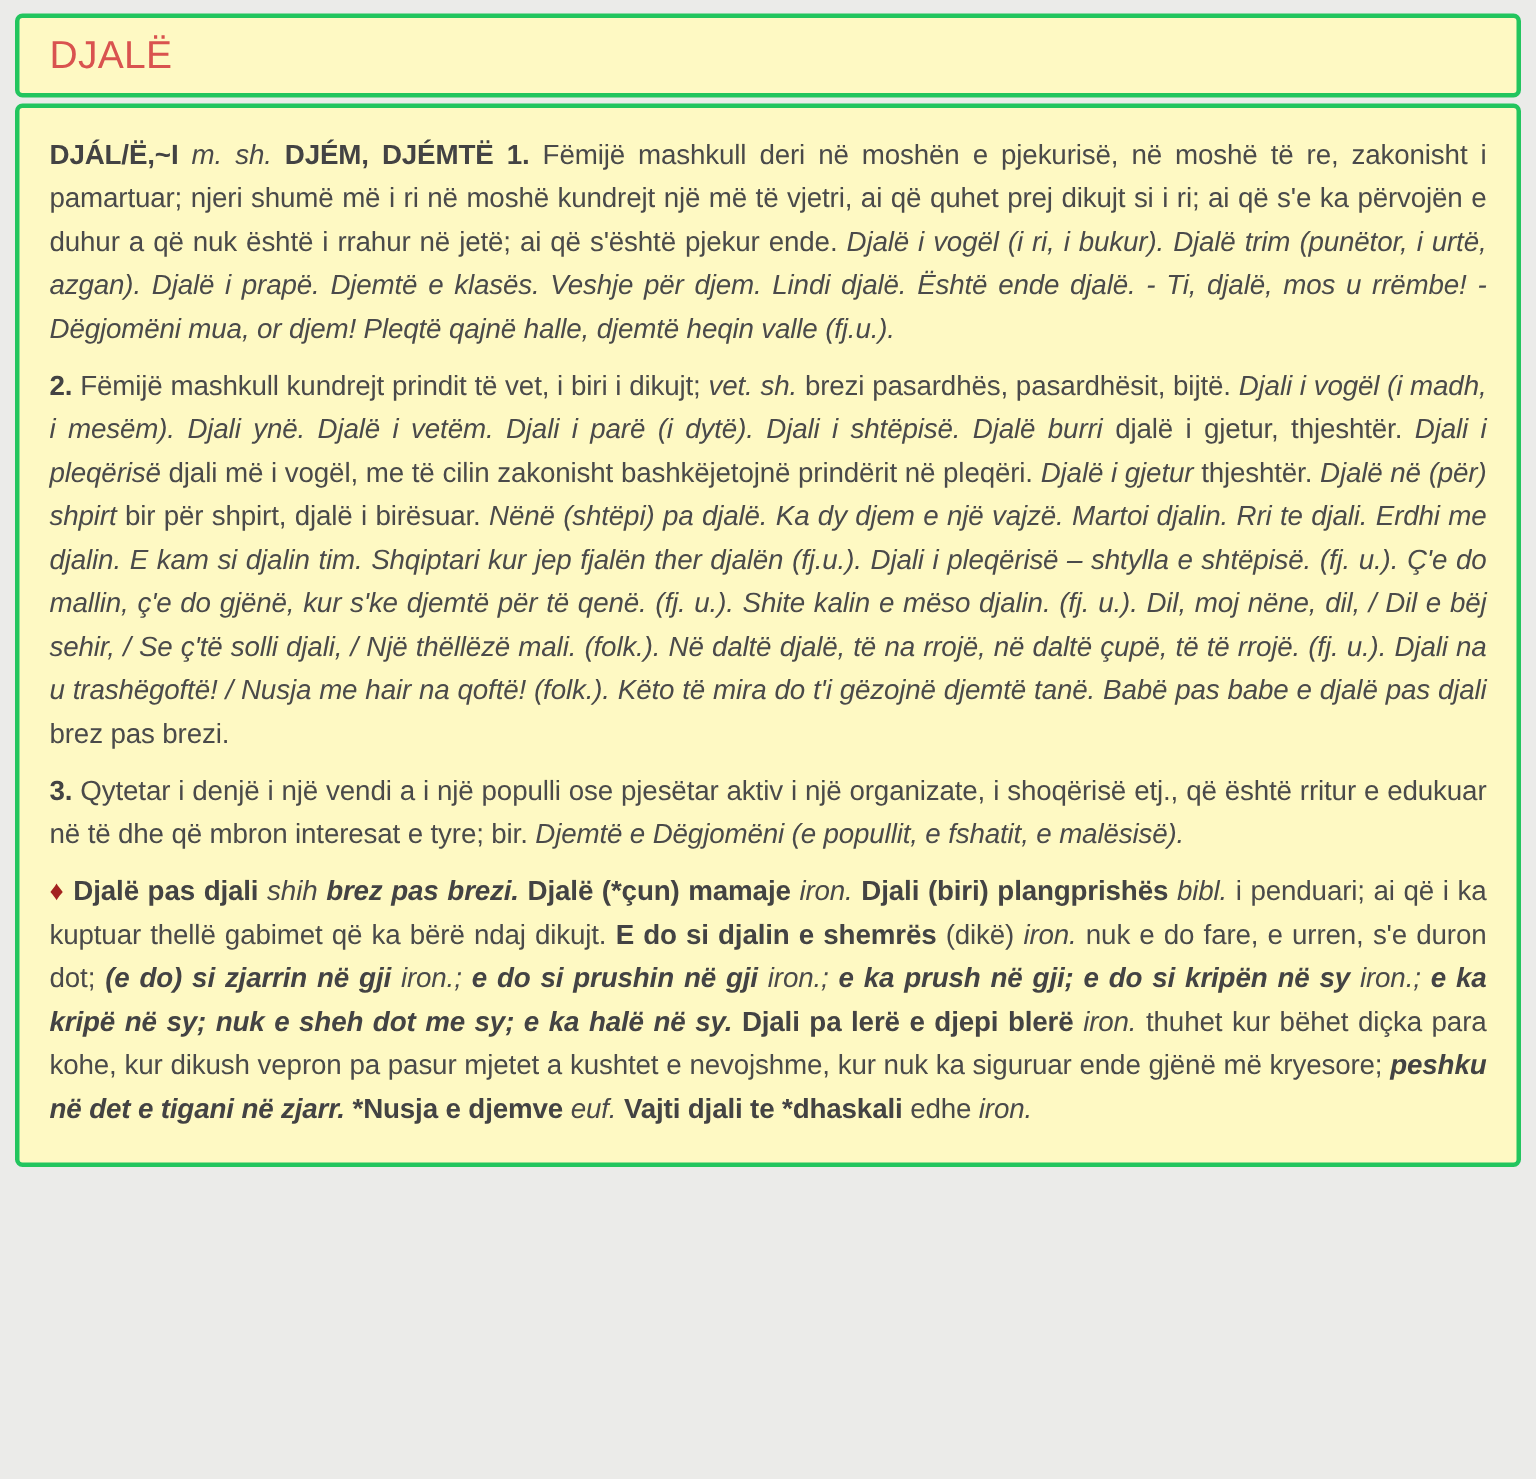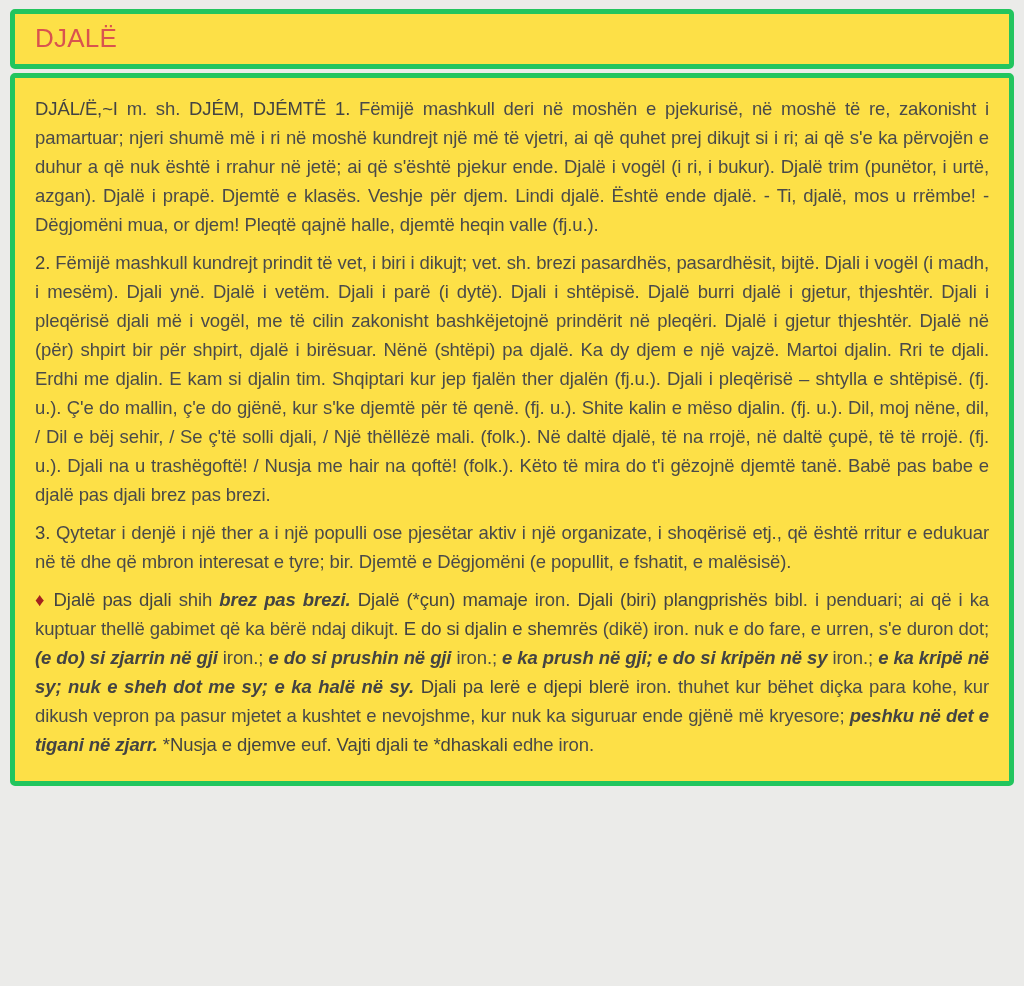--- a/index.html
+++ b/index.html
@@ -10,22 +10,22 @@
     font-family: "Liberation Sans", sans-serif;
   }
   .page {
     width: 1024px;
     min-height: 986px;
     box-sizing: border-box;
     padding: 9px 10px 5px 10px;
     background: #ebebe9;
   }
   .card {
-    background: #fde047;
-    border: 5px solid #22c55e;
+    background: #fef9c3;
+    border: 3px solid #22c55e;
     border-radius: 5px;
     box-sizing: border-box;
   }
   .header-card {
     padding: 11px 20px 12px 20px;
     margin-bottom: 4px;
   }
   .title {
     margin: 0;
     font-size: 26px;
@@ -44,36 +44,36 @@
     letter-spacing: -0.1px;
     text-align: justify;
   }
   .entry p.para {
     margin: 0 0 9px 0;
   }
   .entry p.para:last-child {
     margin-bottom: 0;
   }
   .entry span.plain { font-weight: 400; font-style: normal; }
-  .entry span.b  { font-weight: 400; color: #434343; }
-  .entry span.i  { }
+  .entry span.b  { font-weight: 700; color: #434343; }
+  .entry span.i  { font-style: italic; }
   .entry span.bi { font-weight: 700; font-style: italic; color: #434343; }
   .entry span.diamond { color: #a3231f; font-weight: 700; }
 </style>
 </head>
 <body>
 
 <div class="page">
 
   <div class="card header-card">
     <h1 class="title">DJALË</h1>
   </div>
 
   <div class="card content-card">
     <div class="entry">
         <p class="para"><span class="b">DJÁL/Ë,~I </span><span class="i">m. sh. </span><span class="b">DJÉM, DJÉMTË 1. </span><span class="plain">Fëmijë mashkull deri në moshën e pjekurisë, në moshë të re, zakonisht i pamartuar; njeri shumë më i ri në moshë kundrejt një më të vjetri, ai që quhet prej dikujt si i ri; ai që s'e ka përvojën e duhur a që nuk është i rrahur në jetë; ai që s'është pjekur ende. </span><span class="i">Djalë i vogël (i ri, i bukur). Djalë trim (punëtor, i urtë, azgan). Djalë i prapë. Djemtë e klasës. Veshje për djem. Lindi djalë. Është ende djalë. - Ti, djalë, mos u rrëmbe! - Dëgjomëni mua, or djem! Pleqtë qajnë halle, djemtë heqin valle (fj.u.).</span></p>
         <p class="para"><span class="b">2. </span><span class="plain">Fëmijë mashkull kundrejt prindit të vet, i biri i dikujt; </span><span class="i">vet. sh. </span><span class="plain">brezi pasardhës, pasardhësit, bijtë. </span><span class="i">Djali i vogël (i madh, i mesëm). Djali ynë. Djalë i vetëm. Djali i parë (i dytë). Djali i shtëpisë. Djalë burri </span><span class="plain">djalë i gjetur, thjeshtër. </span><span class="i">Djali i pleqërisë </span><span class="plain">djali më i vogël, me të cilin zakonisht bashkëjetojnë prindërit në pleqëri. </span><span class="i">Djalë i gjetur </span><span class="plain">thjeshtër. </span><span class="i">Djalë në (për) shpirt </span><span class="plain">bir për shpirt, djalë i birësuar. </span><span class="i">Nënë (shtëpi) pa djalë. Ka dy djem e një vajzë. Martoi djalin. Rri te djali. Erdhi me djalin. E kam si djalin tim. Shqiptari kur jep fjalën ther djalën (fj.u.). Djali i pleqërisë – shtylla e shtëpisë. (fj. u.). Ç'e do mallin, ç'e do gjënë, kur s'ke djemtë për të qenë. (fj. u.). Shite kalin e mëso djalin. (fj. u.). Dil, moj nëne, dil, / Dil e bëj sehir, / Se ç'të solli djali, / Një thëllëzë mali. (folk.). Në daltë djalë, të na rrojë, në daltë çupë, të të rrojë. (fj. u.). Djali na u trashëgoftë! / Nusja me hair na qoftë! (folk.). Këto të mira do t'i gëzojnë djemtë tanë. Babë pas babe e djalë pas djali </span><span class="plain">brez pas brezi.</span></p>
-        <p class="para"><span class="b">3. </span><span class="plain">Qytetar i denjë i një ther a i një populli ose pjesëtar aktiv i një organizate, i shoqërisë etj., që është rritur e edukuar në të dhe që mbron interesat e tyre; bir. </span><span class="i">Djemtë e Dëgjomëni (e popullit, e fshatit, e malësisë).</span></p>
+        <p class="para"><span class="b">3. </span><span class="plain">Qytetar i denjë i një vendi a i një populli ose pjesëtar aktiv i një organizate, i shoqërisë etj., që është rritur e edukuar në të dhe që mbron interesat e tyre; bir. </span><span class="i">Djemtë e Dëgjomëni (e popullit, e fshatit, e malësisë).</span></p>
         <p class="para"><span class="diamond">♦ </span><span class="b">Djalë pas djali </span><span class="i">shih </span><span class="bi">brez pas brezi. </span><span class="b">Djalë (*çun) mamaje </span><span class="i">iron. </span><span class="b">Djali (biri) plangprishës </span><span class="i">bibl. </span><span class="plain">i penduari; ai që i ka kuptuar thellë gabimet që ka bërë ndaj dikujt. </span><span class="b">E do si djalin e shemrës </span><span class="plain">(dikë) </span><span class="i">iron. </span><span class="plain">nuk e do fare, e urren, s'e duron dot; </span><span class="bi">(e do) si zjarrin në gji </span><span class="i">iron.; </span><span class="bi">e do si prushin në gji </span><span class="i">iron.; </span><span class="bi">e ka prush në gji; e do si kripën në sy </span><span class="i">iron.; </span><span class="bi">e ka kripë në sy; nuk e sheh dot me sy; e ka halë në sy. </span><span class="b">Djali pa lerë e djepi blerë </span><span class="i">iron. </span><span class="plain">thuhet kur bëhet diçka para kohe, kur dikush vepron pa pasur mjetet a kushtet e nevojshme, kur nuk ka siguruar ende gjënë më kryesore; </span><span class="bi">peshku në det e tigani në zjarr. </span><span class="b">*Nusja e djemve </span><span class="i">euf. </span><span class="b">Vajti djali te *dhaskali </span><span class="plain">edhe </span><span class="i">iron.</span></p>
       </div>
   </div>
 
 </div>
 
 </body></html>

